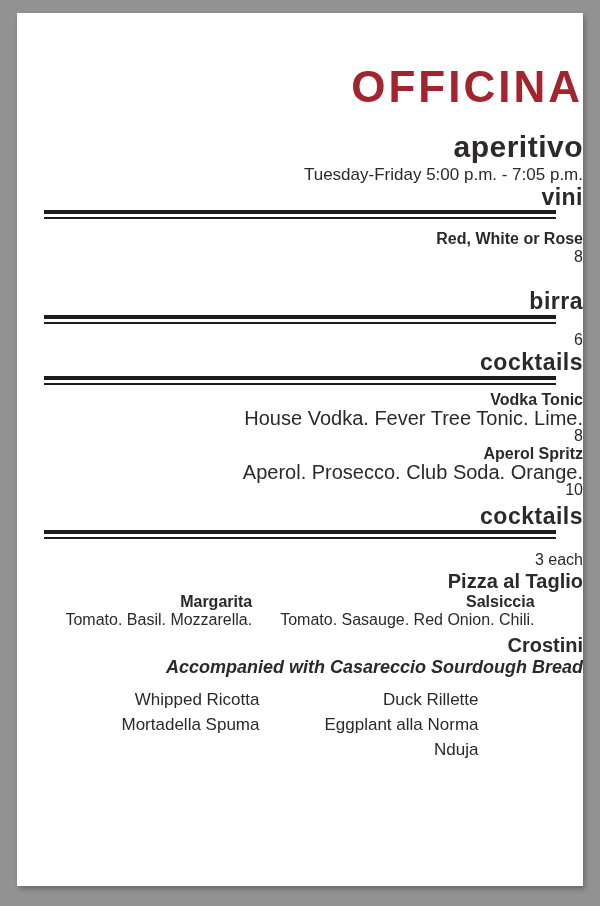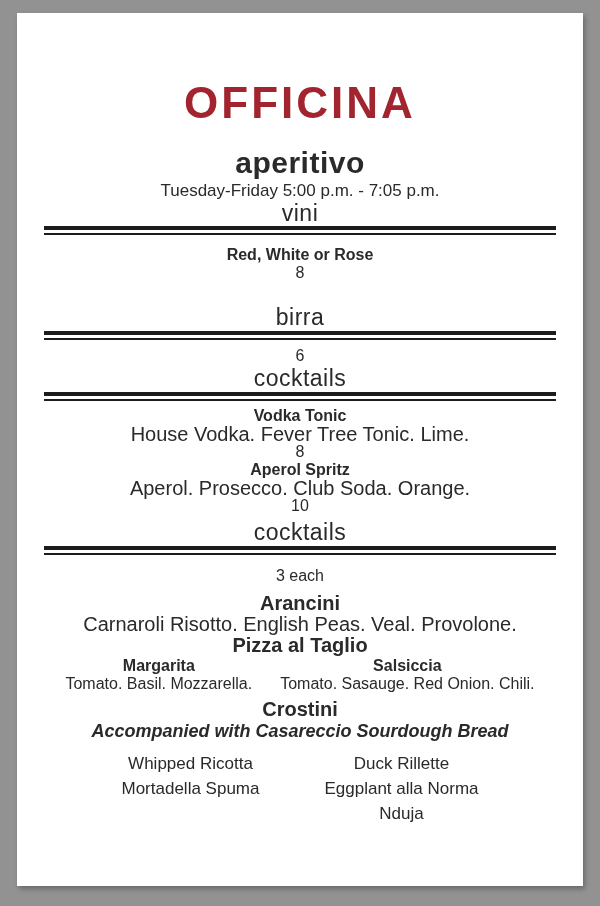--- a/index.html
+++ b/index.html
@@ -17,22 +17,22 @@
     overflow: hidden;
   }
   .canvas { position: relative; width: 600px; height: 906px; }
   .page {
     position: absolute;
     left: 17px; top: 13px;
     width: 566px; height: 873px;
     background: var(--page_background);
     box-shadow: 2px 3px 5px rgba(0,0,0,0.28);
     color: var(--text);
-    text-align: center;
-    padding-top: 64px;
+    text-align: right;
+    padding-top: 48px;
     overflow: hidden;
   }
   .logo {
     color: var(--brand_red);
     font-size: 44px;
     font-weight: 700;
     letter-spacing: 3px;
     line-height: 52px;
   }
   .menu-title {
@@ -41,21 +41,21 @@
     font-weight: 700;
     line-height: 36px;
     letter-spacing: 0.5px;
   }
   .menu-subtitle {
     font-size: 17px;
     line-height: 20px;
   }
   .section-heading {
     font-size: 23px;
-    font-weight: 400;
+    font-weight: 700;
     line-height: 27px;
     letter-spacing: 0.5px;
   }
   .section-heading.first { line-height: 25px; }
   .divider {
     margin: 0 27px;
     height: 9px;
     border-top: 4px solid var(--divider);
     border-bottom: 2px solid var(--divider);
   }
@@ -127,24 +127,20 @@
     <div class="item">
       <div class="item-name">Aperol Spritz</div>
       <div class="item-desc">Aperol. Prosecco. Club Soda. Orange.</div>
       <div class="item-price">10</div>
     </div>
 
     <div class="section-heading heading-spuntini">cocktails</div>
     <div class="divider"></div>
     <div class="note-each">3 each</div>
 
-    <div class="block-arancini">
-      <div class="big-item-name">Arancini</div>
-      <div class="item-desc">Carnaroli Risotto. English Peas. Veal. Provolone.</div>
-    </div>
 
     <div class="block-pizza">
       <div class="big-item-name">Pizza al Taglio</div>
       <div class="cols pizza-cols">
         <div class="pizza-col">
           <div class="col-name">Margarita</div>
           <div class="col-desc">Tomato. Basil. Mozzarella.</div>
         </div>
         <div class="pizza-col">
           <div class="col-name">Salsiccia</div>

